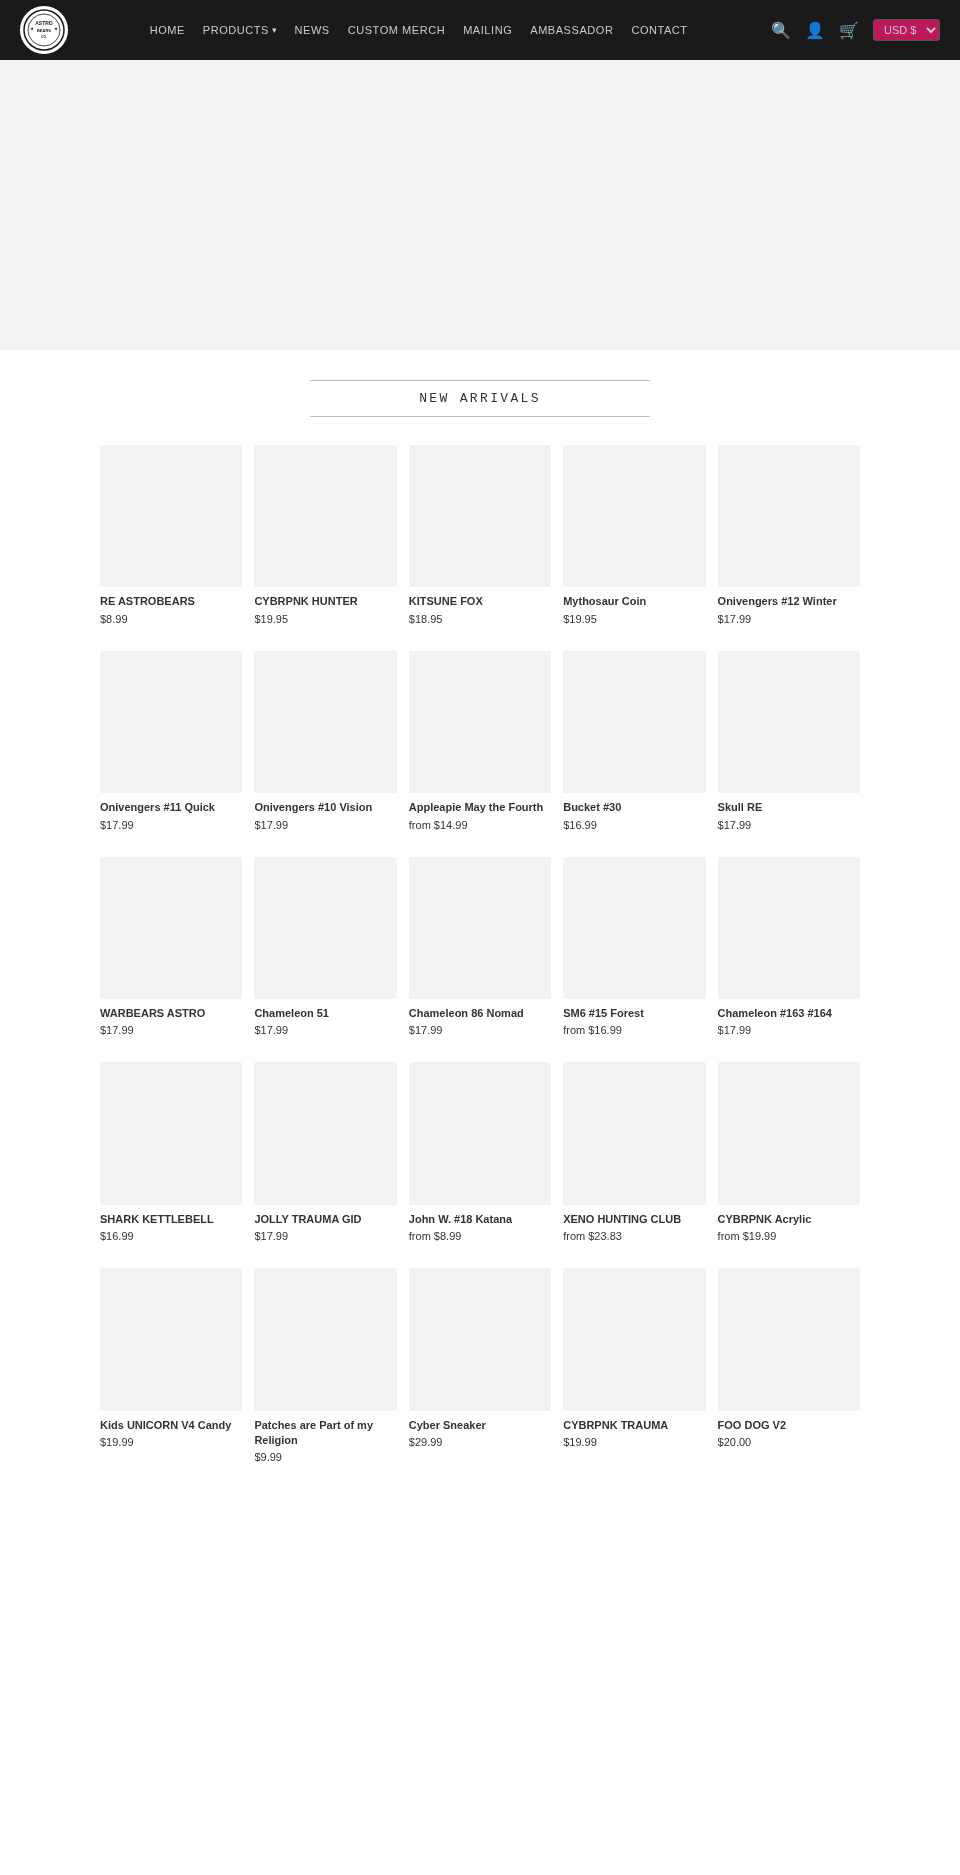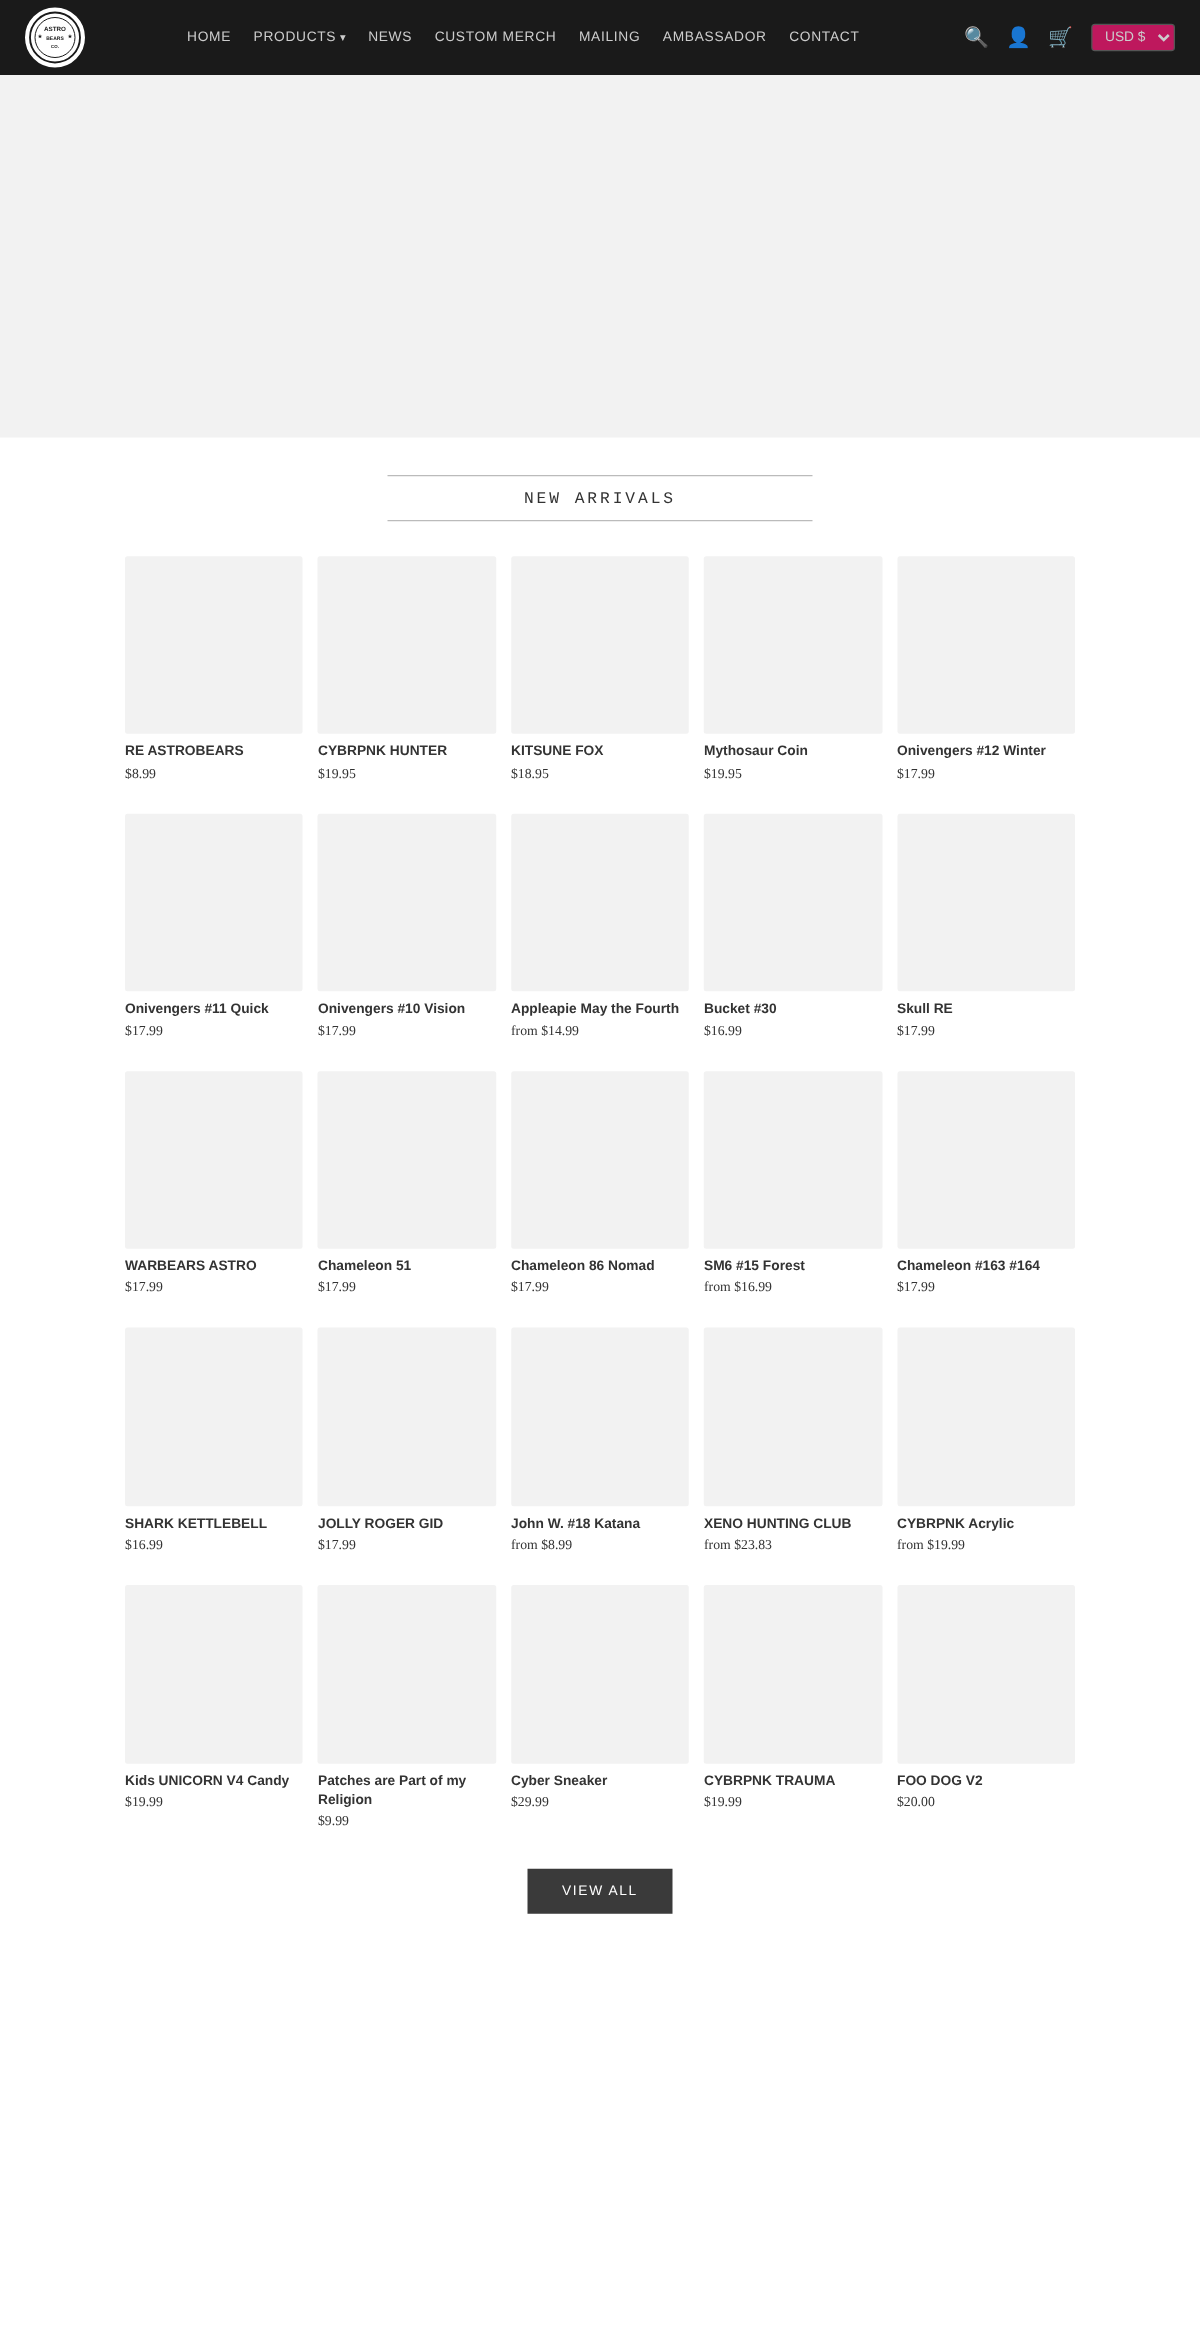--- a/index.html
+++ b/index.html
@@ -152,21 +152,21 @@
       font-size: 11px;
       font-weight: 600;
       color: #333;
       line-height: 1.4;
       margin-bottom: 3px;
       font-family: Arial, sans-serif;
     }
     .product-price {
       font-size: 11px;
       color: #333;
-      font-family: Liberation Serif, serif;
+      font-family: Liberation Sans, sans-serif;
     }
 
     
     .view-all-wrapper {
       text-align: center;
       margin-top: 32px;
     }
     .view-all-btn {
       background: #3a3a3a;
       color: #fff;
@@ -316,21 +316,21 @@
         <div class="product-name">Chameleon #163 #164</div>
         <div class="product-price">$17.99</div>
       </a>
       <a class="product-card" href="#">
         <div class="product-image"></div>
         <div class="product-name">SHARK KETTLEBELL</div>
         <div class="product-price">$16.99</div>
       </a>
       <a class="product-card" href="#">
         <div class="product-image"></div>
-        <div class="product-name">JOLLY ROGER GID</div>
+        <div class="product-name">JOLLY TRAUMA GID</div>
         <div class="product-price">$17.99</div>
       </a>
       <a class="product-card" href="#">
         <div class="product-image"></div>
         <div class="product-name">John W. #18 Katana</div>
         <div class="product-price">from $8.99</div>
       </a>
       <a class="product-card" href="#">
         <div class="product-image"></div>
         <div class="product-name">XENO HUNTING CLUB</div>
@@ -361,17 +361,14 @@
         <div class="product-name">CYBRPNK TRAUMA</div>
         <div class="product-price">$19.99</div>
       </a>
       <a class="product-card" href="#">
         <div class="product-image"></div>
         <div class="product-name">FOO DOG V2</div>
         <div class="product-price">$20.00</div>
       </a>
     </div>
 
-  <div class="view-all-wrapper">
-    <button class="view-all-btn">VIEW ALL</button>
-  </div>
 
 </main>
 
 </body></html>

